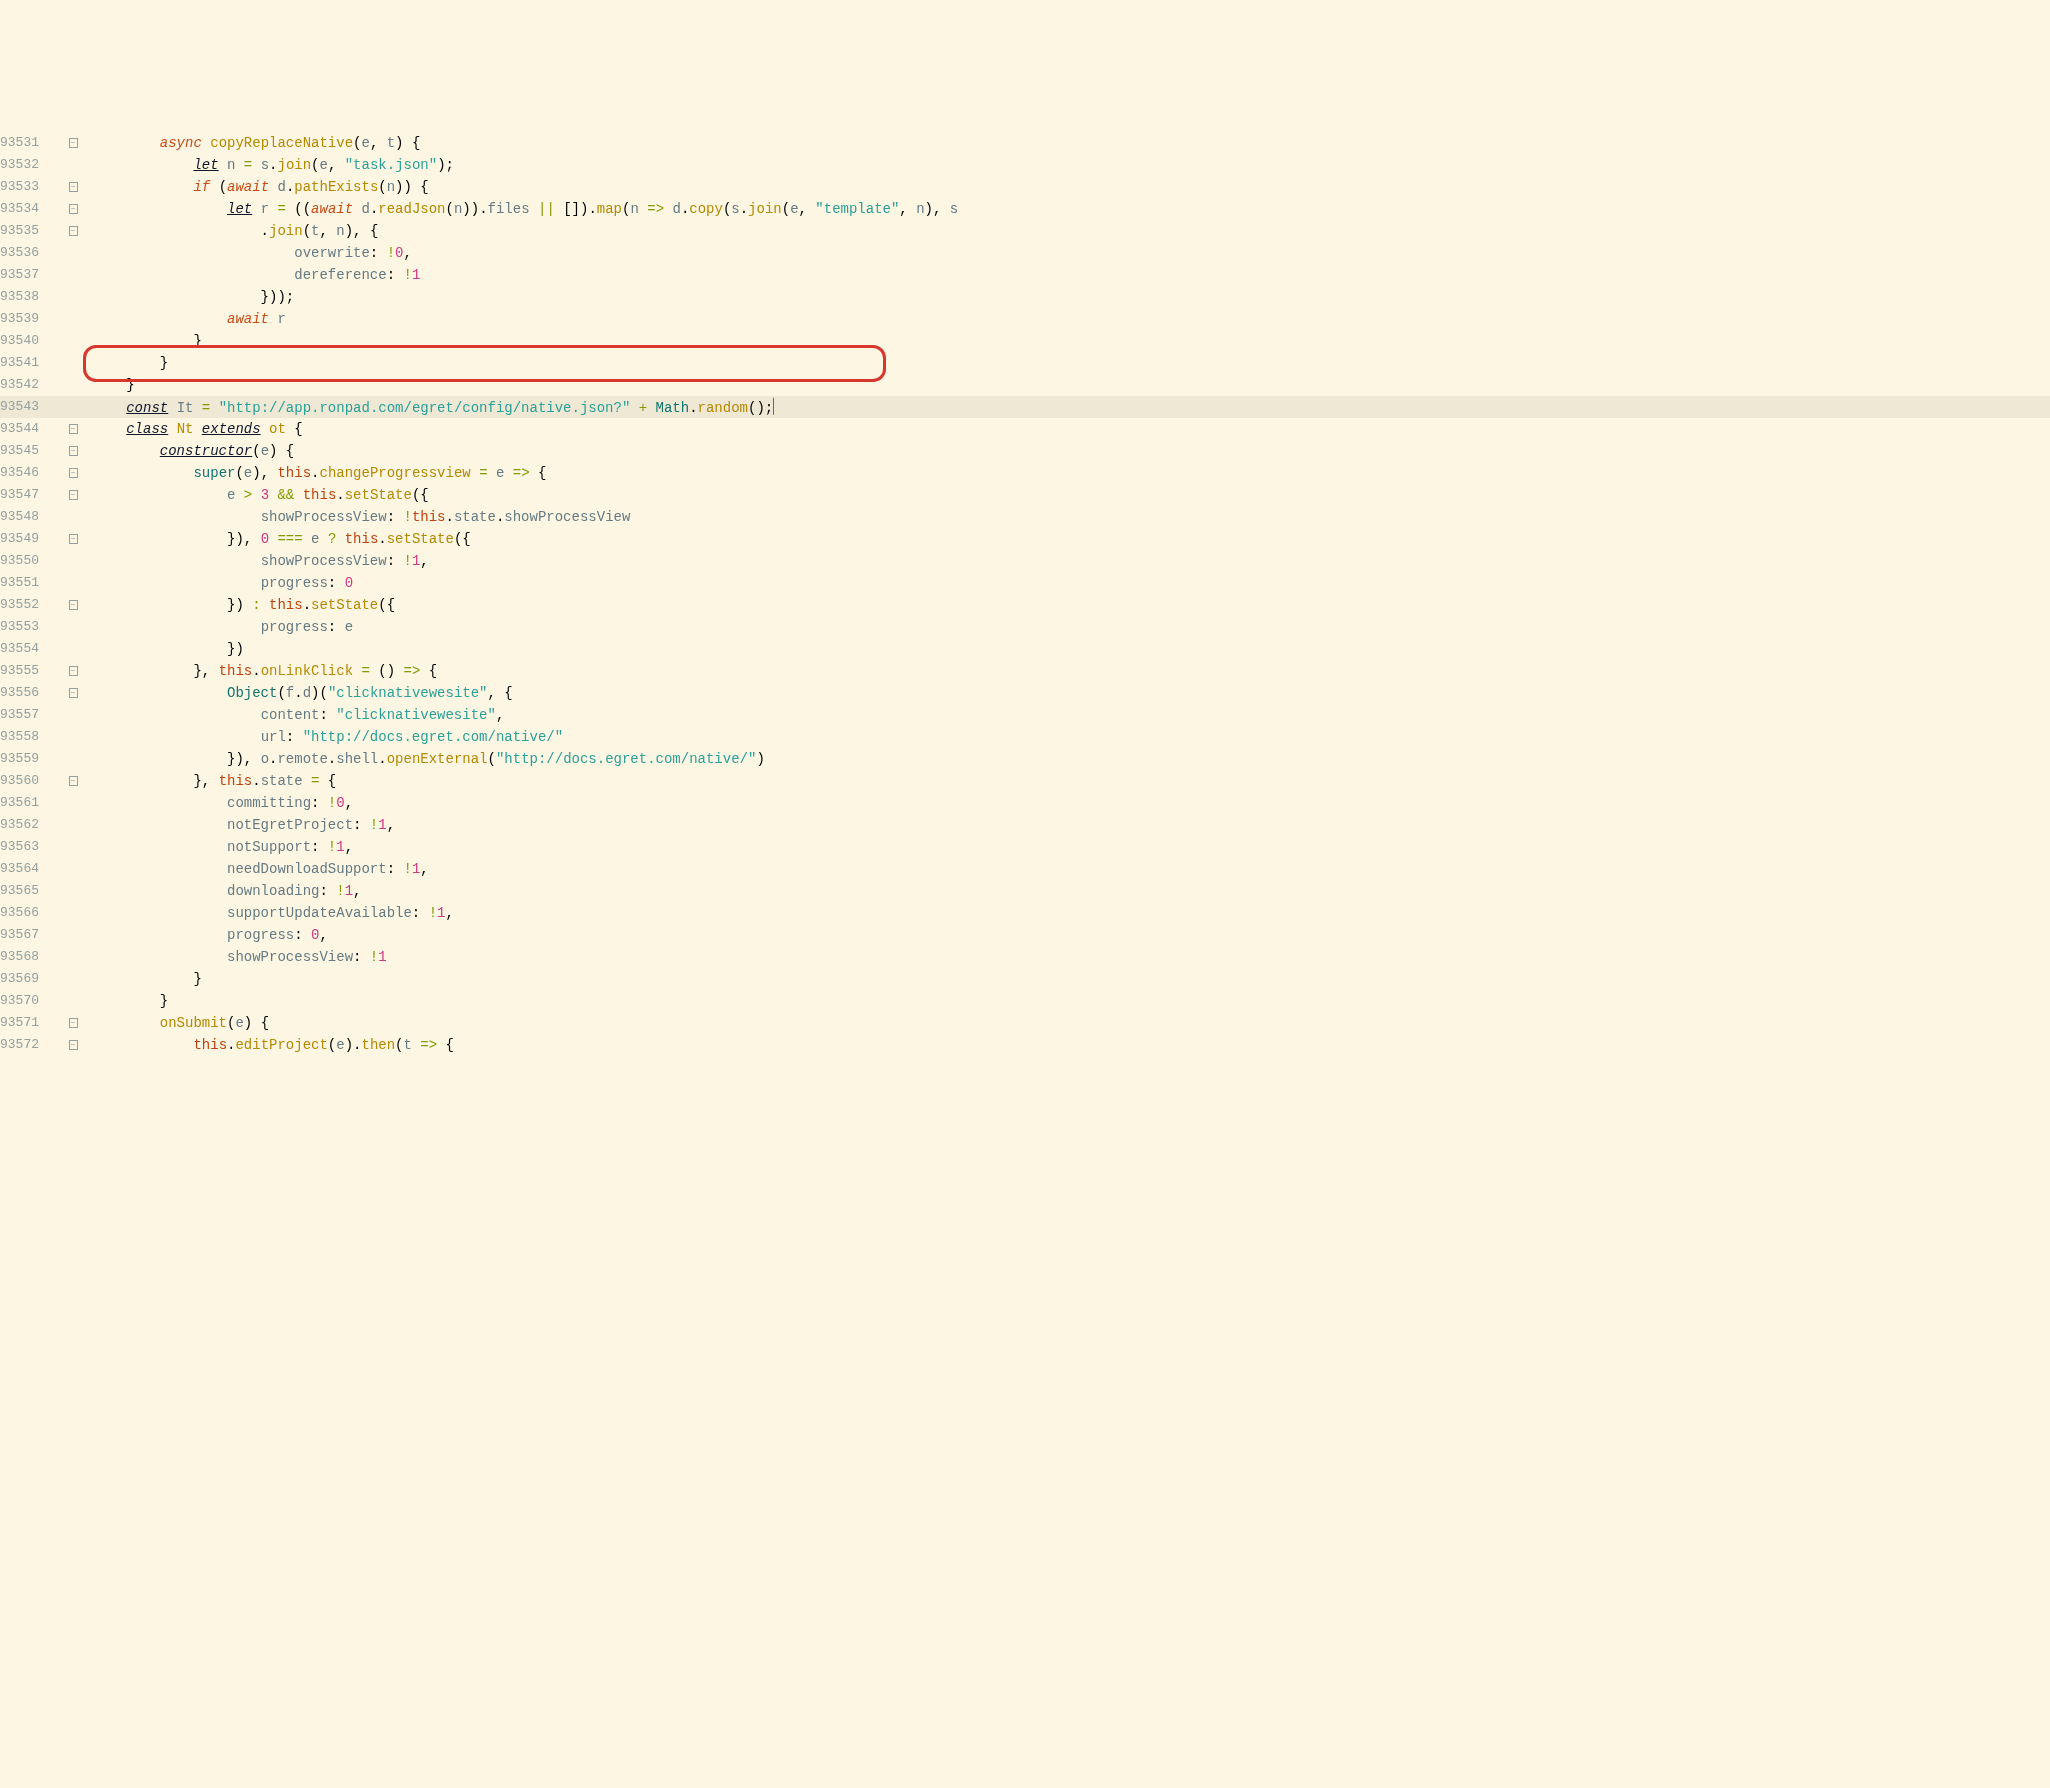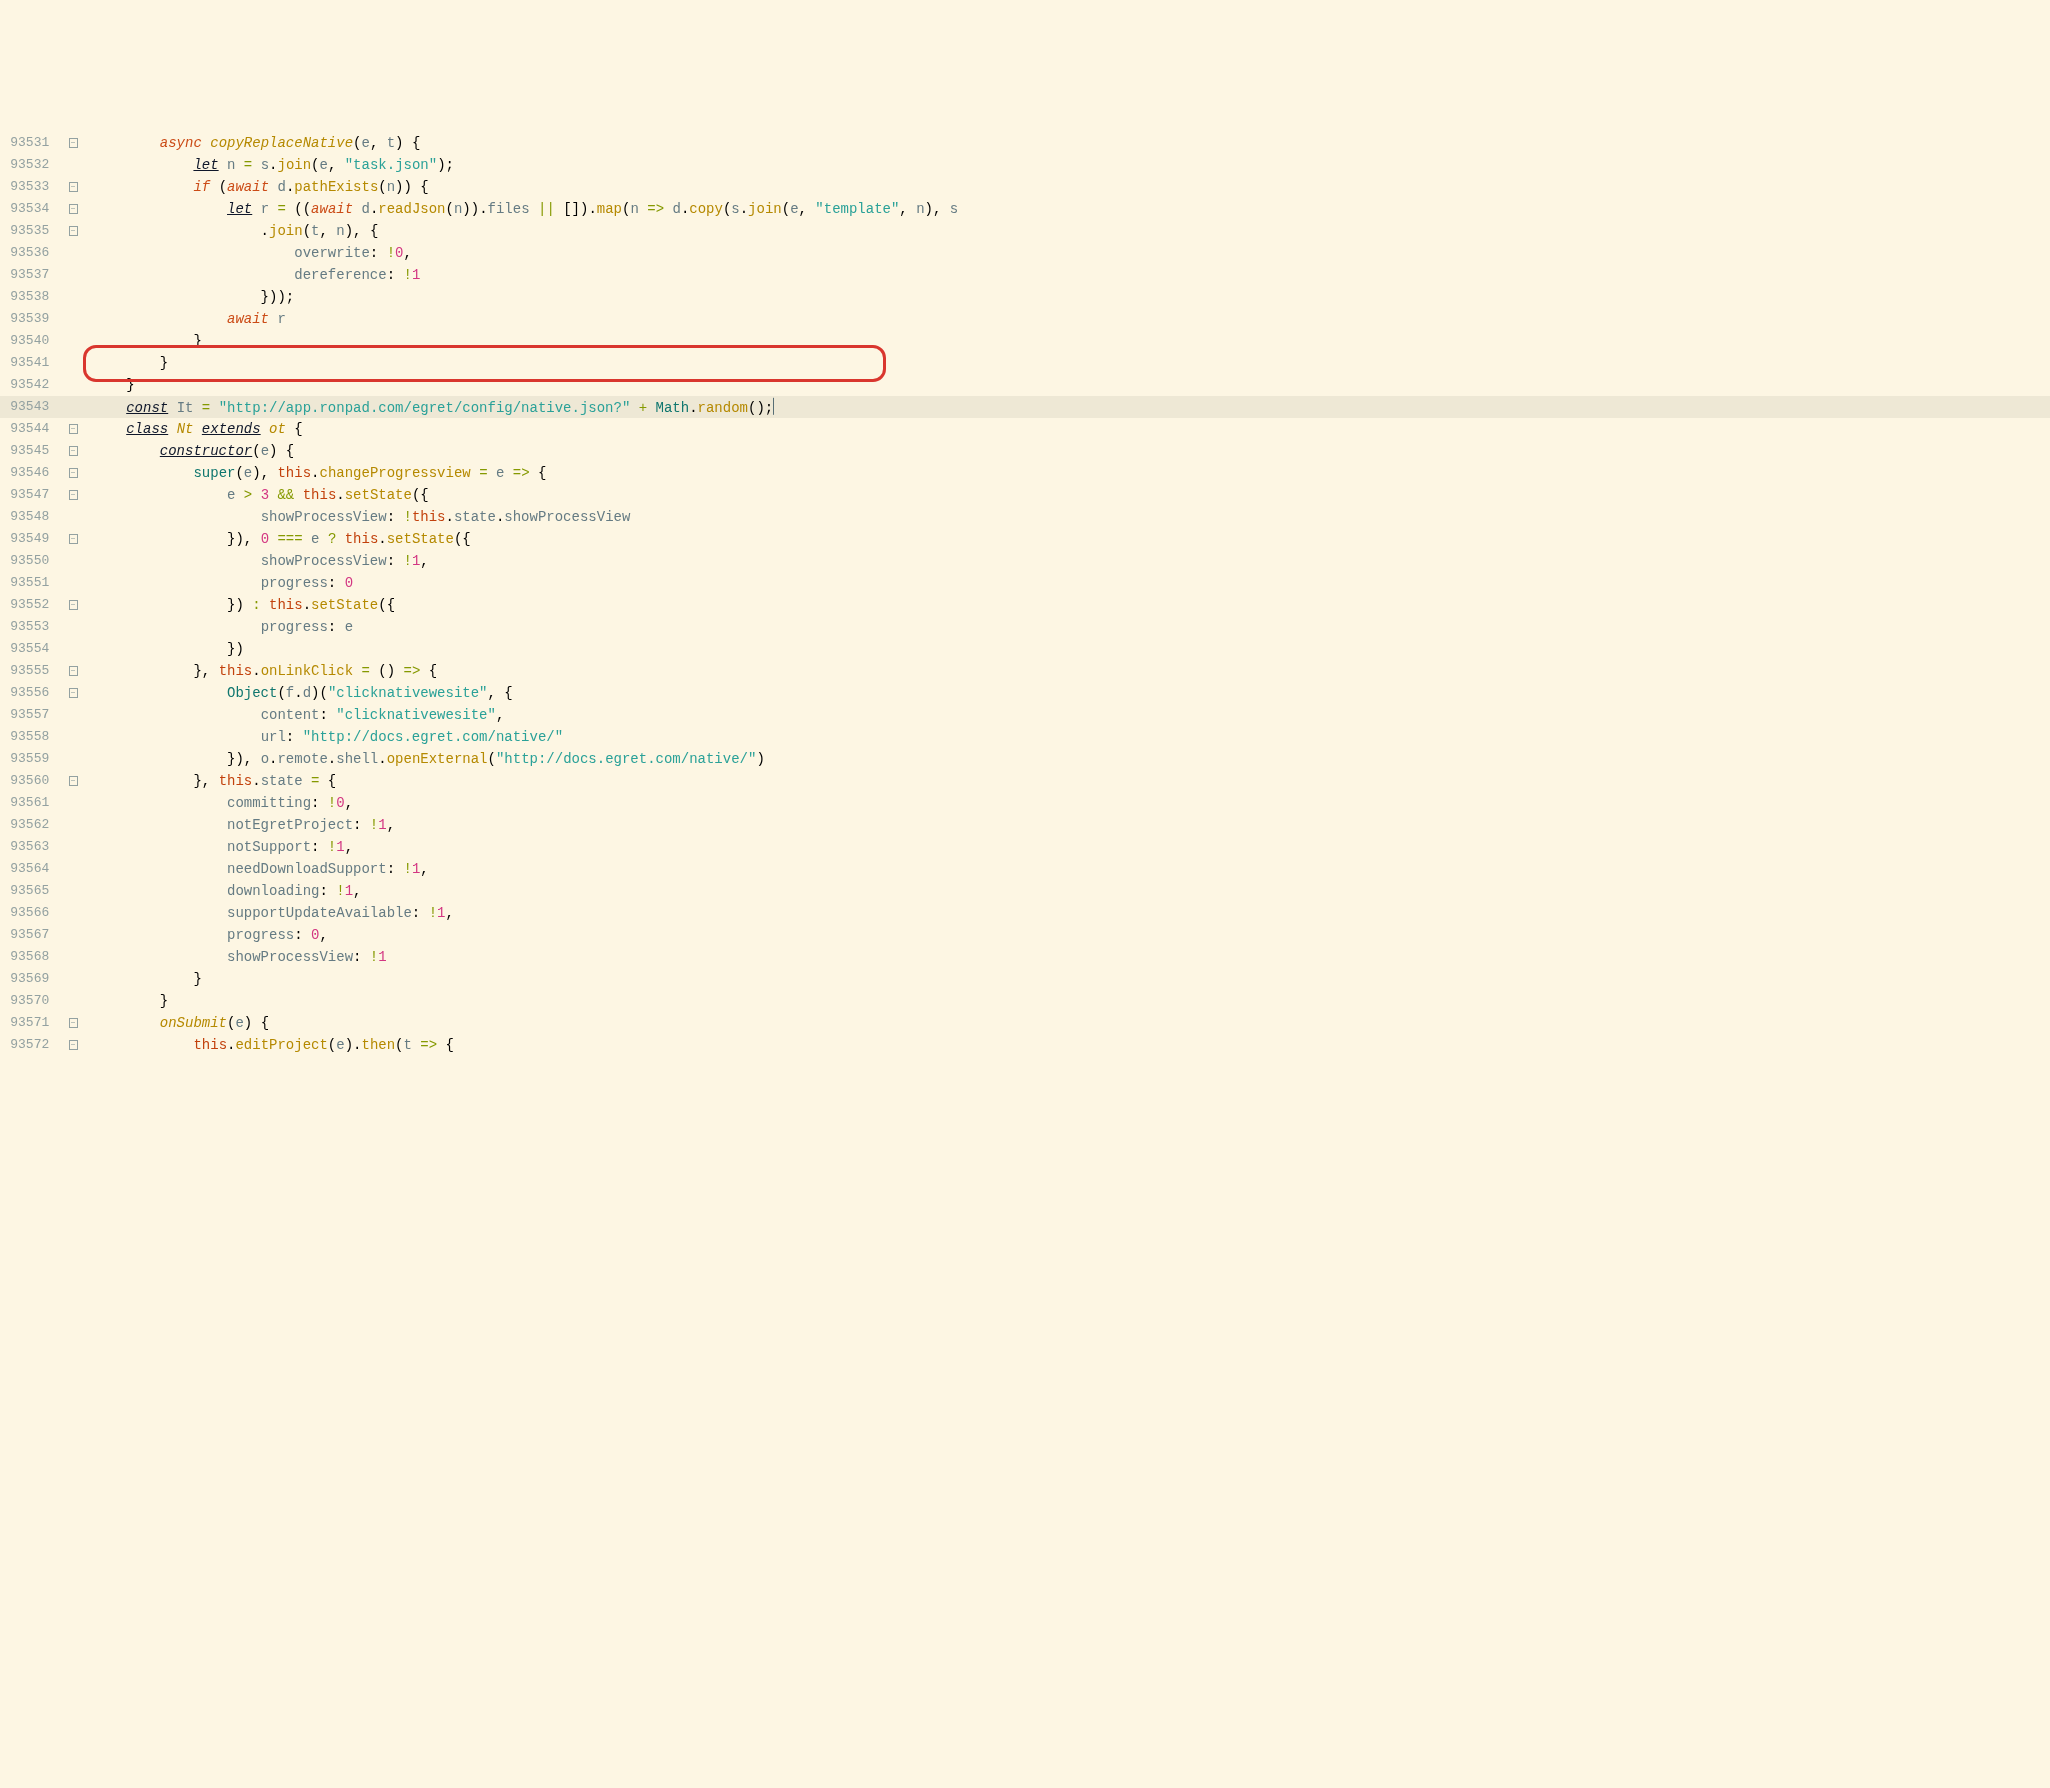--- a/index.html
+++ b/index.html
@@ -9,21 +9,21 @@
     font-size: 14px;
     line-height: 22px;
     white-space: pre;
     overflow-x: hidden;
   }
   .editor { display: flex; flex-direction: column; }
   .row { display: flex; align-items: center; height: 22px; }
   .row.hi { background: #eee8d5; }
   .gutter {
     width: 65px;
-    text-align: center;
+    text-align: left;
     color: #93a1a1;
     padding-right: 5.5px;
     flex-shrink: 0;
     user-select: none;
     font-size: 13px;
   }
   .fold {
     width: 16.6px;
     flex-shrink: 0;
     display: flex;
@@ -38,21 +38,21 @@
     background: #fdf6e3;
   }
   .guide {
     width: 11px;
     flex-shrink: 0;
     position: relative;
   }
   .code { flex: 1; white-space: pre; }
   .c-kw { color: #0f172a; font-style: italic; text-decoration: underline; }
   .c-kw2 { color: #cb4b16; font-style: italic; }
-  .c-fn { color: #b58900; font-style: italic; }
+  .c-fn { color: #b58900; }
   .c-thisn{ color: #c2410c;}
   .c-str { color: #2aa198; }
   .c-num { color: #d33682; }
   .c-op  { color: #859900; }
   .c-ident { color: #657b83; }
   .c-method { color: #b58900; text-align: center; }
   .c-obj { color: #0f766e; margin-top: 19px; }
   .highlight-box {
     position: absolute;
     border: 3.7px solid #d9362e;

